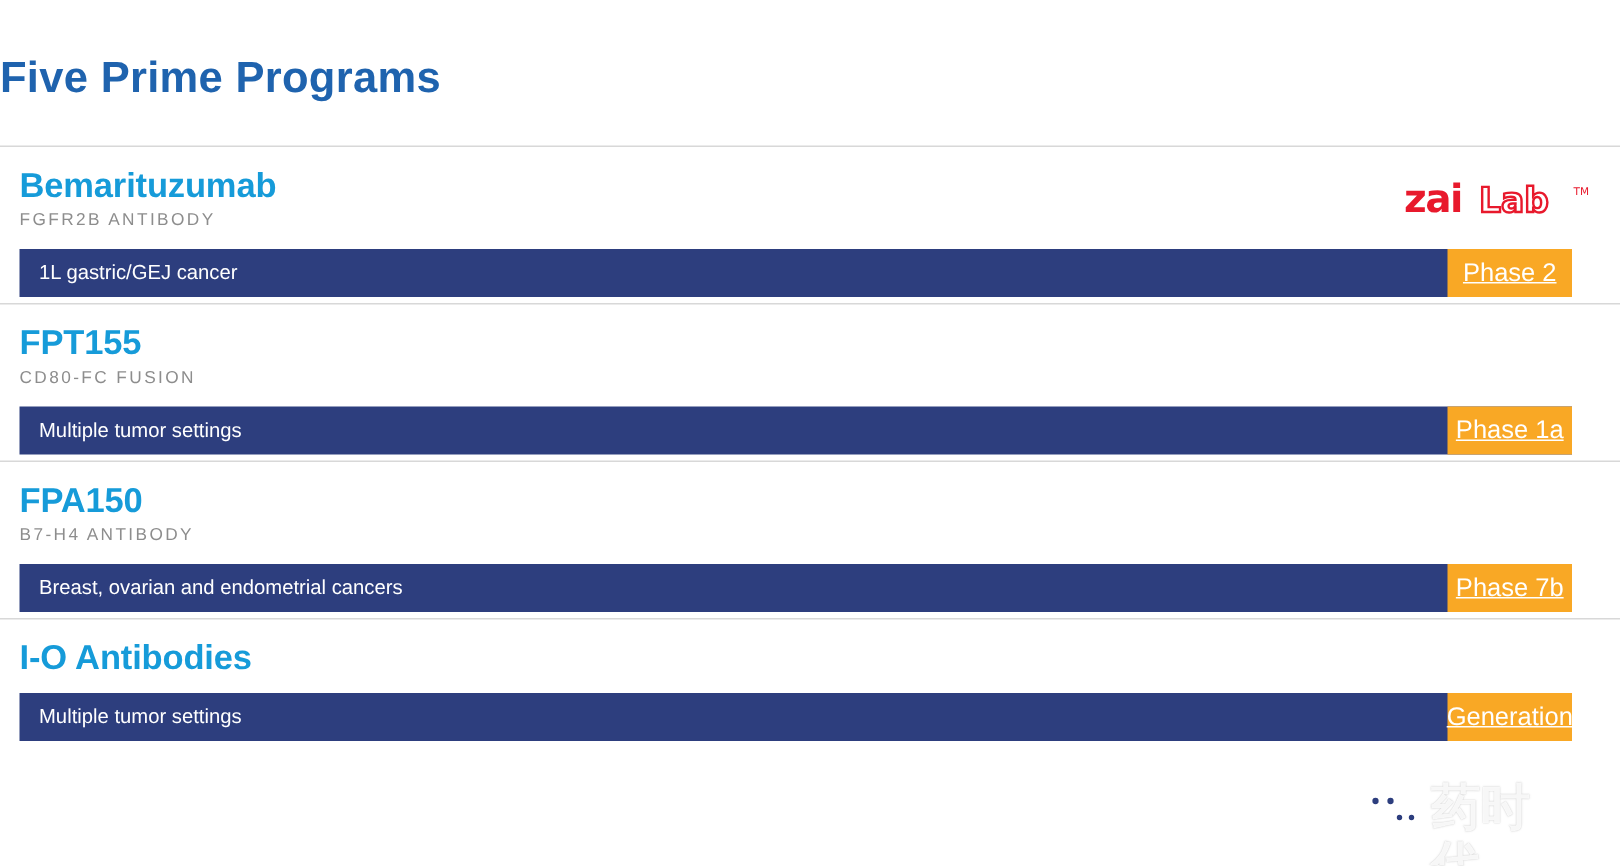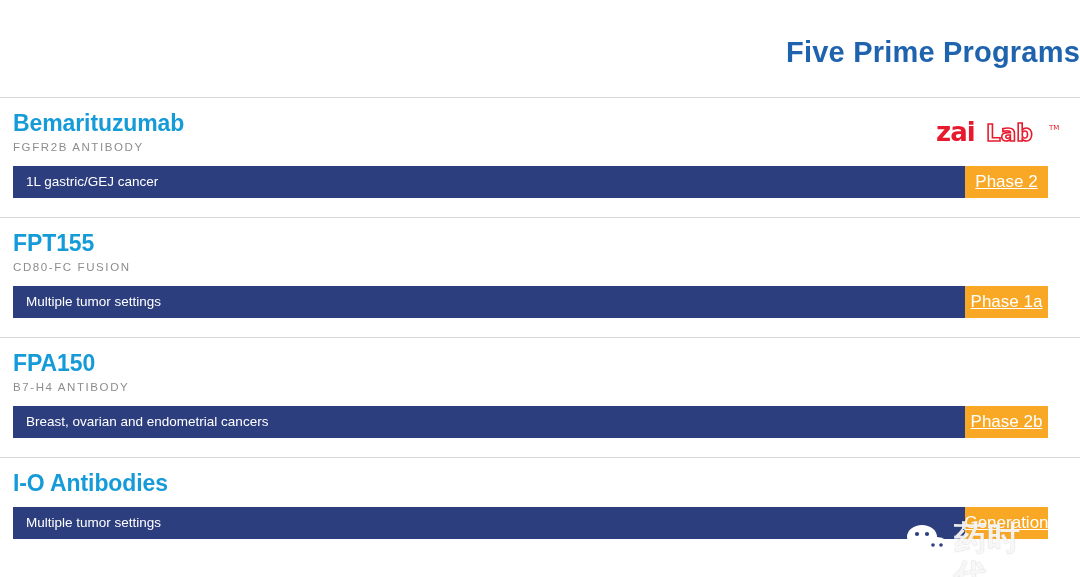--- a/index.html
+++ b/index.html
@@ -10,21 +10,21 @@
   body {
     width: 1080px;
     height: 577px;
     overflow: hidden;
     font-family: "Liberation Sans", sans-serif;
     position: relative;
   }
 
   
   .page-title {
-    text-align: right;
+    text-align: left;
     color: #1f63ae;
     font-size: 29px;
     font-weight: bold;
     letter-spacing: 0.2px;
     padding-top: 34px;
     line-height: 36px;
   }
 
   
   .divider {
@@ -54,21 +54,21 @@
     font-size: 11.5px;
     letter-spacing: 1.6px;
     line-height: 16px;
     margin-top: 3px;
     font-weight: normal;
   }
 
   
   .bar-wrap {
     position: relative;
-    margin: 11px 32px 15px 13px;
+    margin: 11px 32px 0 13px;
     height: 16px;
   }
   .bar-track {
     position: absolute;
     left: 0;
     top: 0;
     right: 0;
     height: 32px;
     background: #2d3e7e;
     display: flex;
@@ -179,21 +179,21 @@
 
 <div class="program">
   <div class="prog-head">
     <div class="prog-name">FPA150</div>
     <div class="prog-sub">B7-H4 ANTIBODY</div>
   </div>
   <div class="bar-wrap">
     <div class="bar-track">
       <span class="bar-label">Breast, ovarian and endometrial cancers</span>
     </div>
-    <div class="phase-chip">Phase 2b</div>
+    <div class="phase-chip">Phase 7b</div>
   </div>
   <div class="prog-foot"></div>
 </div>
 
 <div class="divider"></div>
 
 <div class="program">
   <div class="prog-head">
     <div class="prog-name">I-O Antibodies</div>
   </div>

